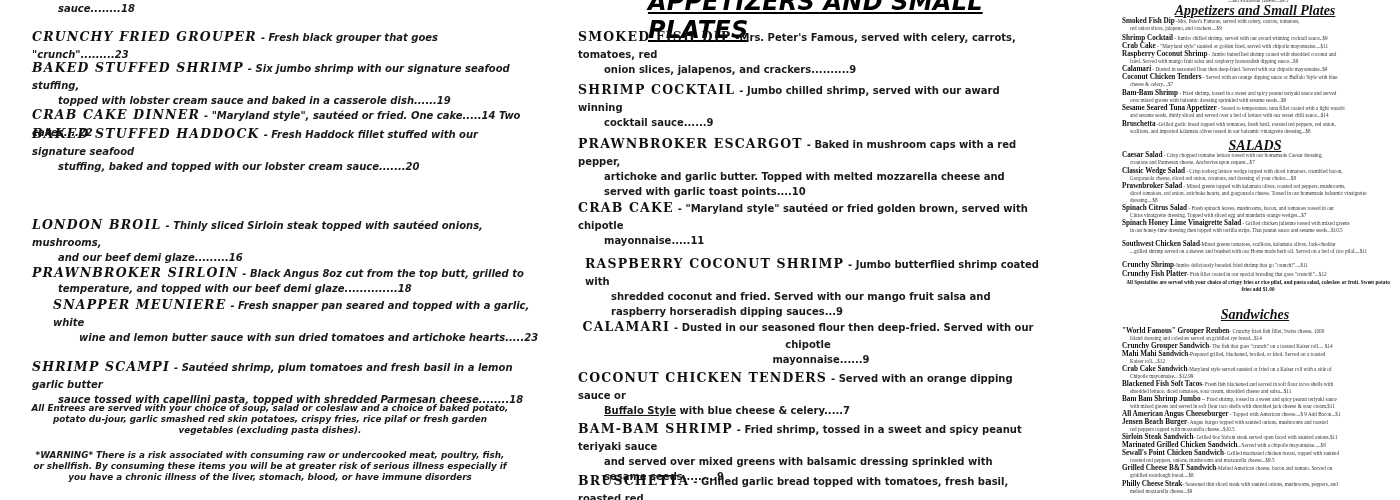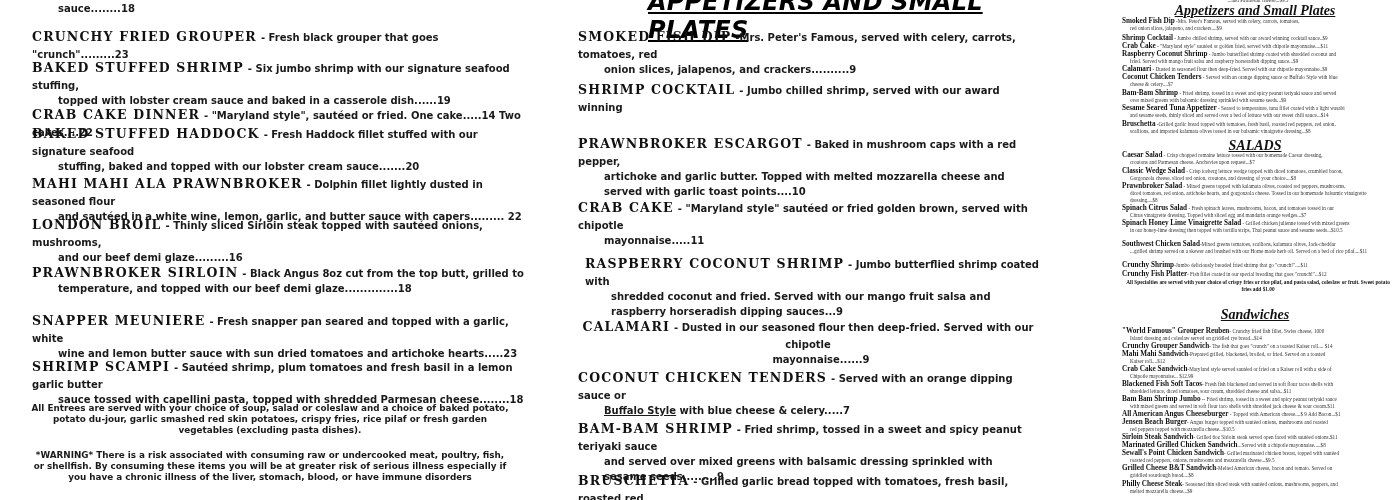--- a/index.html
+++ b/index.html
@@ -1,18 +1,18 @@
 <!DOCTYPE html>
 <html><head>
 <meta charset="utf-8">
 <style>
   html, body { margin:0; padding:0; background:#ffffff; }
   body { width:1400px; height:500px; overflow:hidden; position:relative; color:#111; }
   .panel { position:absolute; top:0; height:500px; overflow:hidden; background:#fff; }
-  #left { left:0; width:540px; }
+  #left { left:0; width:540px;font-style:italic; }
   #center { left:560px; width:520px; }
   #right { left:1110px; width:290px; }
 
   .item { position:absolute; }
   .name { font-family:"DejaVu Serif", serif; font-weight:bold; letter-spacing:1.2px; color:#111; }
   .desc { font-family:"DejaVu Sans", sans-serif; font-weight:bold; color:#1a1a1a; }
   .cont { display:block; }
 
   
   #left .item { left:32px; width:500px; line-height:15px; }
@@ -59,39 +59,34 @@
     <span class="name">CRAB CAKE DINNER</span>
     <span class="desc"> - </span><span class="desc">"Maryland style", sautéed or fried.   One cake.....14 Two cakes....22</span>
   </div>
 
   <div class="item" style="top:125px;">
     <span class="name">BAKED STUFFED HADDOCK</span>
     <span class="desc">- </span><span class="desc">Fresh Haddock fillet stuffed with our signature seafood</span>
     <span class="desc cont">stuffing, baked and topped with our lobster cream sauce.......20</span>
   </div>
 
-  <div class="item" style="top:175px;">
-    <span class="name">MAHI MAHI ALA PRAWNBROKER</span>
-    <span class="desc"> - </span><span class="desc">Dolphin fillet lightly dusted in seasoned flour</span>
-    <span class="desc cont">and sautéed in a white wine, lemon, garlic, and butter sauce with capers......... 22</span>
-  </div>
 
   <div class="item" style="top:216px;">
     <span class="name">LONDON BROIL</span>
     <span class="desc"> - </span><span class="desc">Thinly sliced Sirloin steak topped with sautéed onions, mushrooms,</span>
     <span class="desc cont">and our beef demi glaze.........16</span>
   </div>
 
   <div class="item" style="top:264px;">
     <span class="name">PRAWNBROKER SIRLOIN</span>
     <span class="desc"> - </span><span class="desc">Black Angus 8oz cut from the top butt, grilled to</span>
     <span class="desc cont">temperature, and topped with our beef demi glaze..............18</span>
   </div>
 
-  <div class="item" style="top:312px;">
+  <div class="item" style="top:296px;margin-left:21px;">
     <span class="name">SNAPPER MEUNIERE</span>
     <span class="desc"> - </span><span class="desc">Fresh snapper pan seared  and topped with a garlic, white</span>
     <span class="desc cont">wine and lemon butter sauce with sun dried tomatoes and artichoke hearts.....23</span>
   </div>
 
   <div class="item" style="top:358px;">
     <span class="name">SHRIMP SCAMPI</span>
     <span class="desc"> - </span><span class="desc">Sautéed shrimp, plum tomatoes and fresh basil in a lemon garlic butter</span>
     <span class="desc cont">sauce tossed with capellini pasta, topped with shredded Parmesan cheese........18</span>
   </div>
@@ -105,20 +100,21 @@
 
   <div class="item" style="top:28px;">
     <span class="name">SMOKED FISH DIP</span>
     <span class="desc"> -</span><span class="desc">Mrs. Peter's Famous, served with celery, carrots, tomatoes, red</span>
     <span class="desc cont">onion slices, jalapenos, and crackers..........9</span>
   </div>
 
   <div class="item" style="top:81px;">
     <span class="name">SHRIMP COCKTAIL</span>
     <span class="desc"> - </span><span class="desc">Jumbo chilled shrimp, served with our award winning</span>
+    <span class="desc cont">cocktail sauce......9</span>
   </div>
 
   <div class="item" style="top:135px;">
     <span class="name">PRAWNBROKER ESCARGOT</span>
     <span class="desc"> - </span><span class="desc">Baked in mushroom caps with a red pepper,</span>
     <span class="desc cont">artichoke and garlic butter. Topped with melted mozzarella cheese and served with garlic toast points....10</span>
   </div>
 
   <div class="item" style="top:199px;">
     <span class="name">CRAB CAKE</span>

